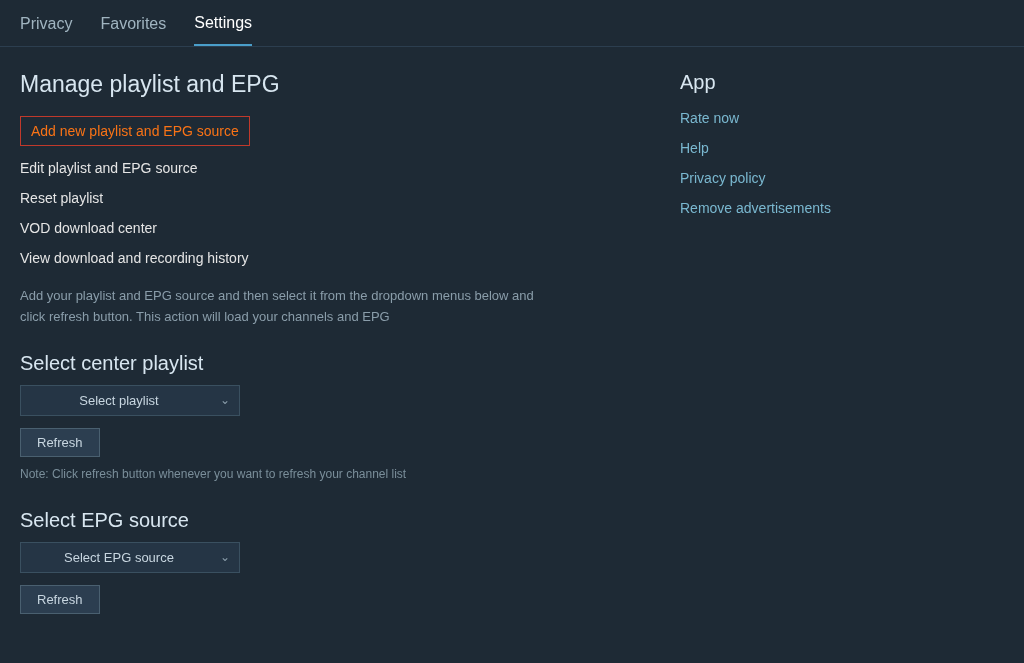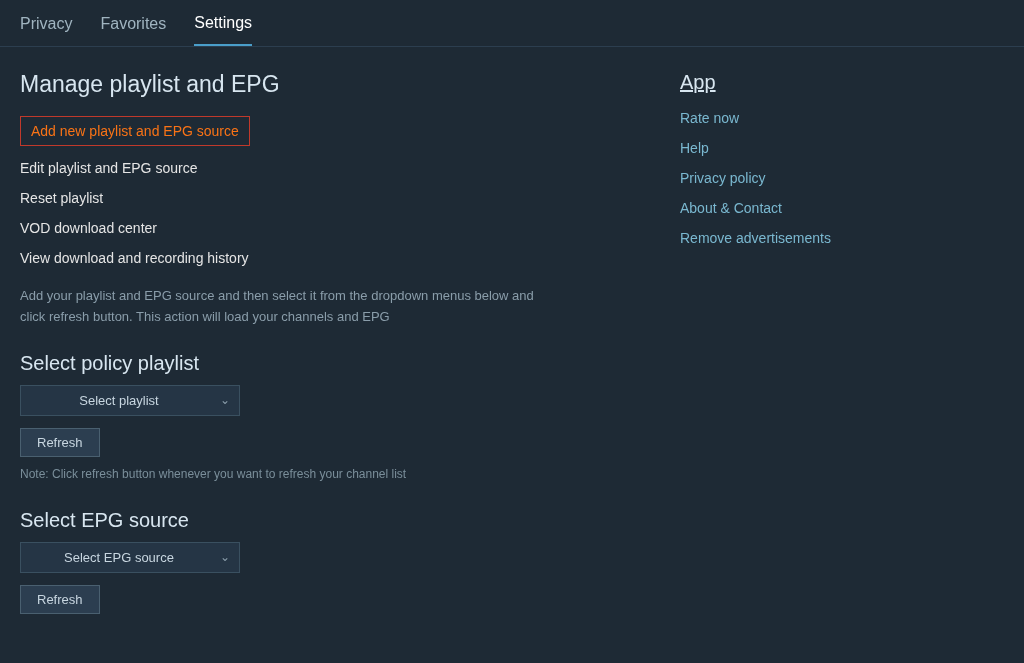--- a/index.html
+++ b/index.html
@@ -142,21 +142,20 @@
       font-size: 12px;
       color: #7a8e9a;
       margin-bottom: 28px;
     }
 
     .sidebar-title {
       font-size: 20px;
       font-weight: 400;
       color: #d8e6f0;
       margin-bottom: 16px;
-      text-decoration: underline;
     }
 
     .sidebar-link {
       display: block;
       color: #7ab8d0;
       font-size: 14px;
       margin-bottom: 14px;
       cursor: pointer;
       text-decoration: none;
     }
@@ -179,21 +178,21 @@
     <h2 class="section-title">Manage playlist and EPG</h2>
 
     <a class="link-item highlighted">Add new playlist and EPG source</a>
     <a class="link-item">Edit playlist and EPG source</a>
     <a class="link-item">Reset playlist</a>
     <a class="link-item">VOD download center</a>
     <a class="link-item">View download and recording history</a>
 
     <p class="description-text">Add your playlist and EPG source and then select it from the dropdown menus below and click refresh button. This action will load your channels and EPG</p>
 
-    <h3 class="subsection-title section-gap">Select policy playlist</h3>
+    <h3 class="subsection-title section-gap">Select center playlist</h3>
     <div class="dropdown-wrapper">
       <select class="dropdown-select">
         <option>Select playlist</option>
       </select>
       <span class="dropdown-arrow">⌄</span>
     </div>
     <br>
     <button class="refresh-btn">Refresh</button>
     <p class="note-text">Note: Click refresh button whenever you want to refresh your channel list</p>
 
@@ -206,16 +205,15 @@
     </div>
     <br>
     <button class="refresh-btn">Refresh</button>
   </div>
 
   <div class="sidebar-area">
     <h3 class="sidebar-title">App</h3>
     <a class="sidebar-link">Rate now</a>
     <a class="sidebar-link">Help</a>
     <a class="sidebar-link">Privacy policy</a>
-    <a class="sidebar-link">About &amp; Contact</a>
     <a class="sidebar-link">Remove advertisements</a>
   </div>
 </div>
 
 </body></html>

